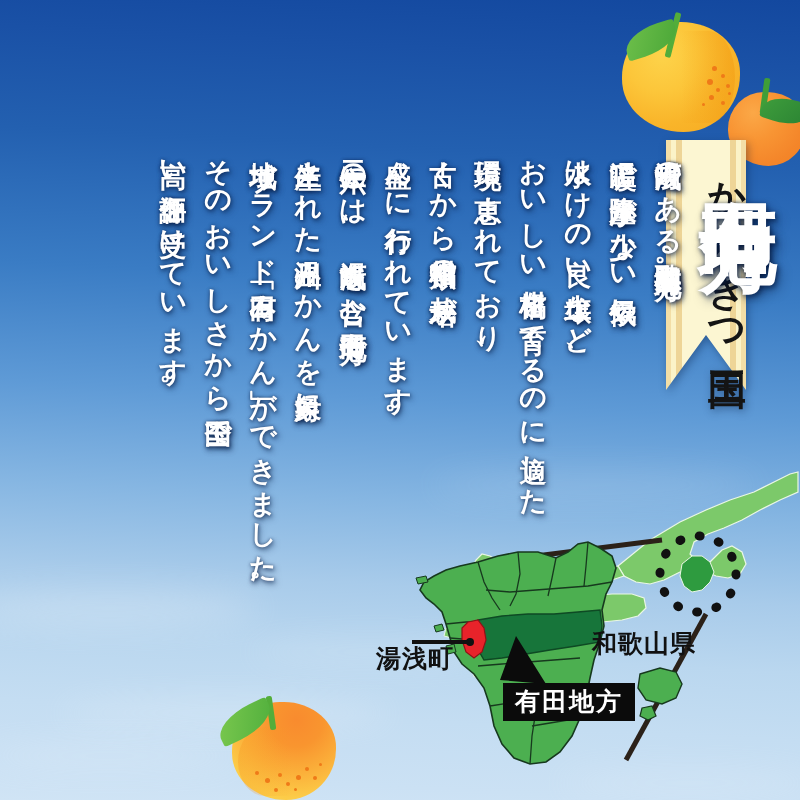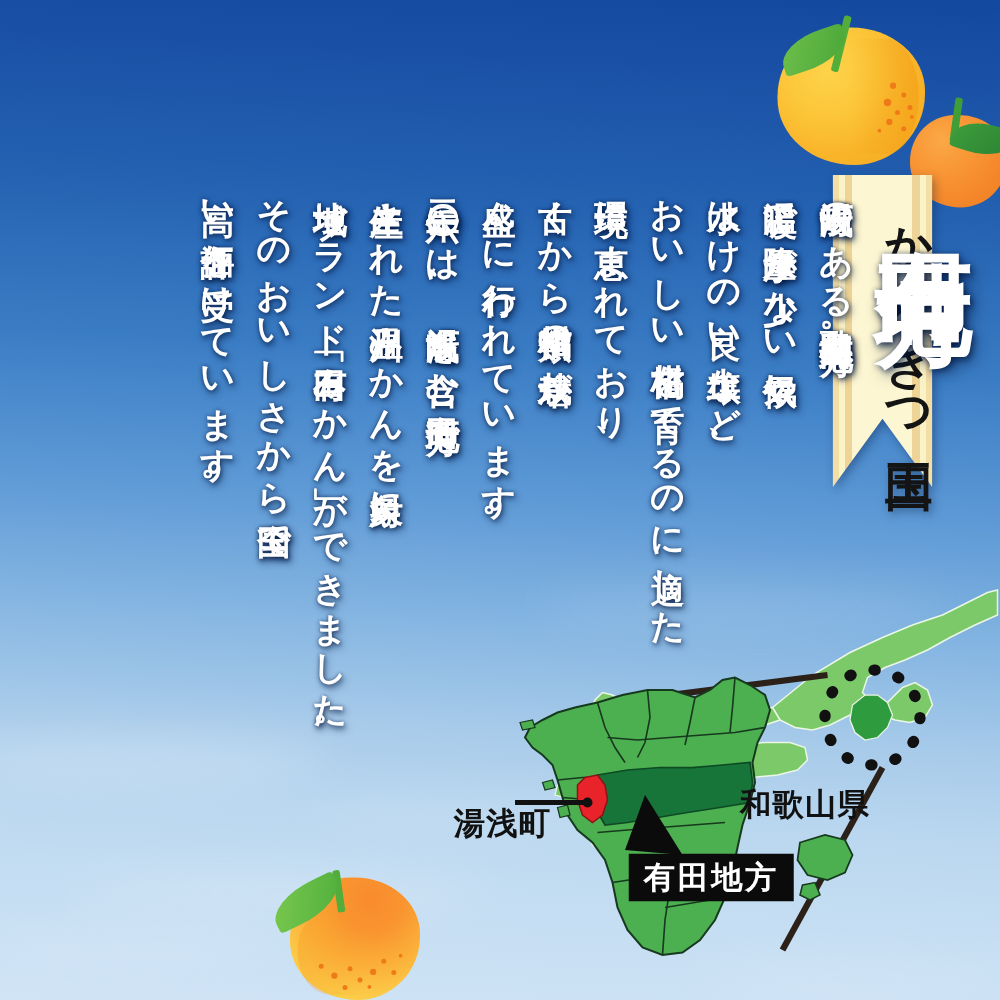--- a/index.html
+++ b/index.html
@@ -131,21 +131,21 @@
   .dots i{position:absolute;background:#ef7a18;border-radius:50%;display:block;}
 
   
   #map{position:absolute;left:350px;top:470px;width:450px;height:330px;}
   #map svg{display:block;}
   .maplabel{
     position:absolute;color:#111111;font-weight:bold;
     font-family:"DejaVu Sans","Liberation Sans",sans-serif;
     white-space:nowrap;
   }
-  #lbl-yuasa{left:363px;top:642px;font-size:25px;letter-spacing:1px;}
+  #lbl-yuasa{left:376px;top:642px;font-size:25px;letter-spacing:1px;}
   #lbl-wakayama{left:592px;top:627px;font-size:25px;letter-spacing:1px;}
   #lbl-arida{
     position:absolute;left:503px;top:683px;
     background:#0b0b0b;color:#ffffff;font-weight:bold;
     font-family:"DejaVu Sans","Liberation Sans",sans-serif;
     font-size:25px;letter-spacing:2px;
     padding:6px 12px 7px 12px;line-height:1;
   }
 </style>
 </head>

